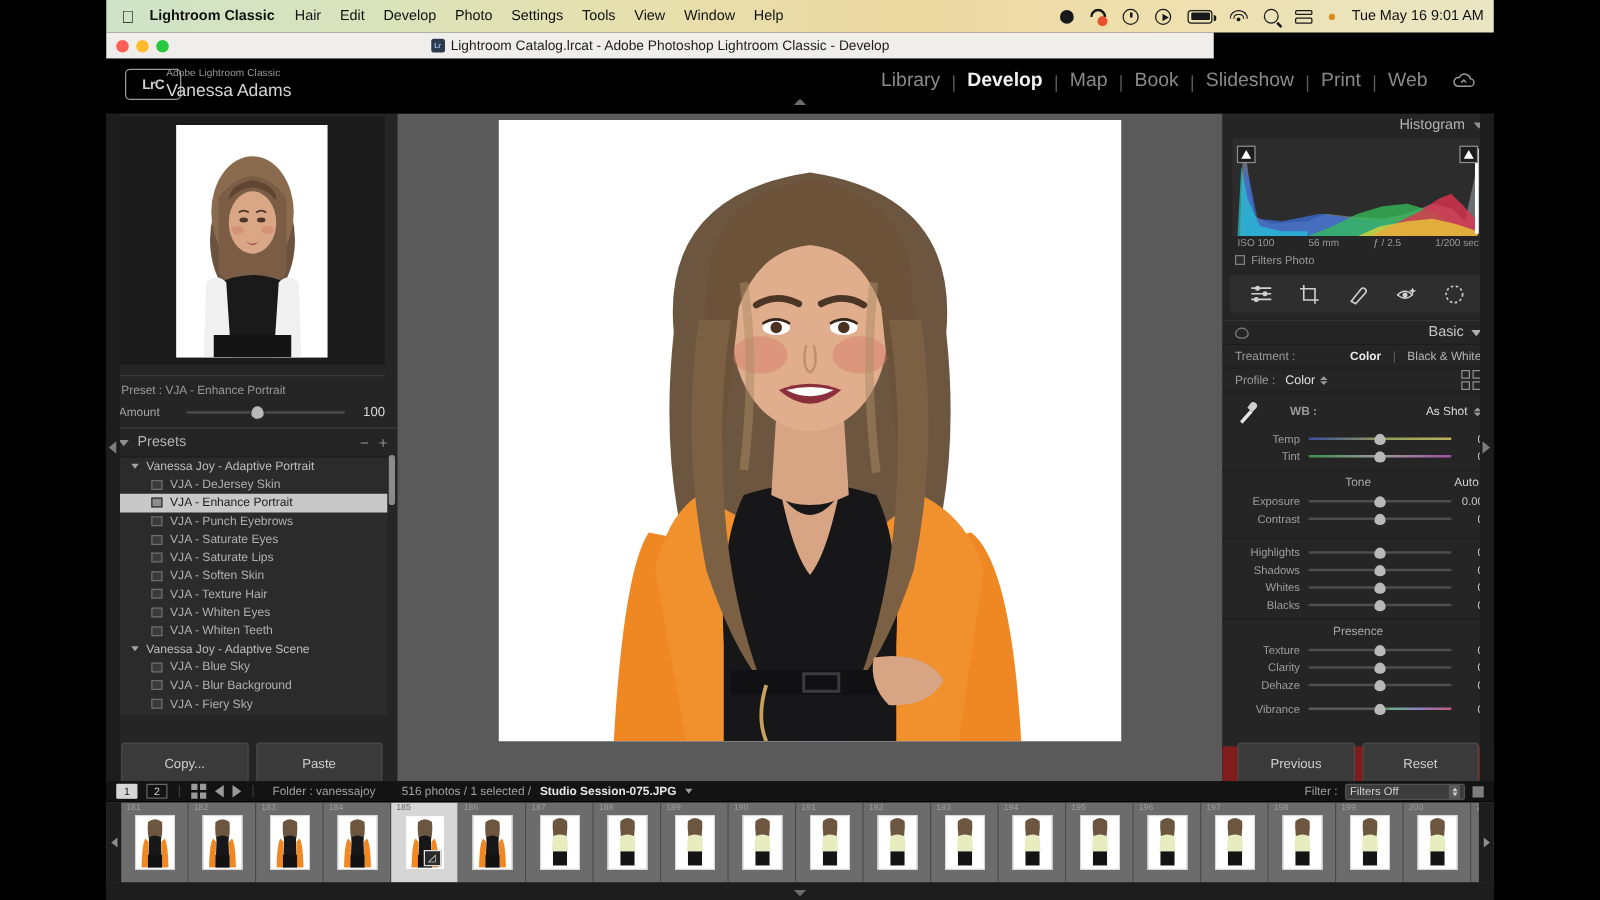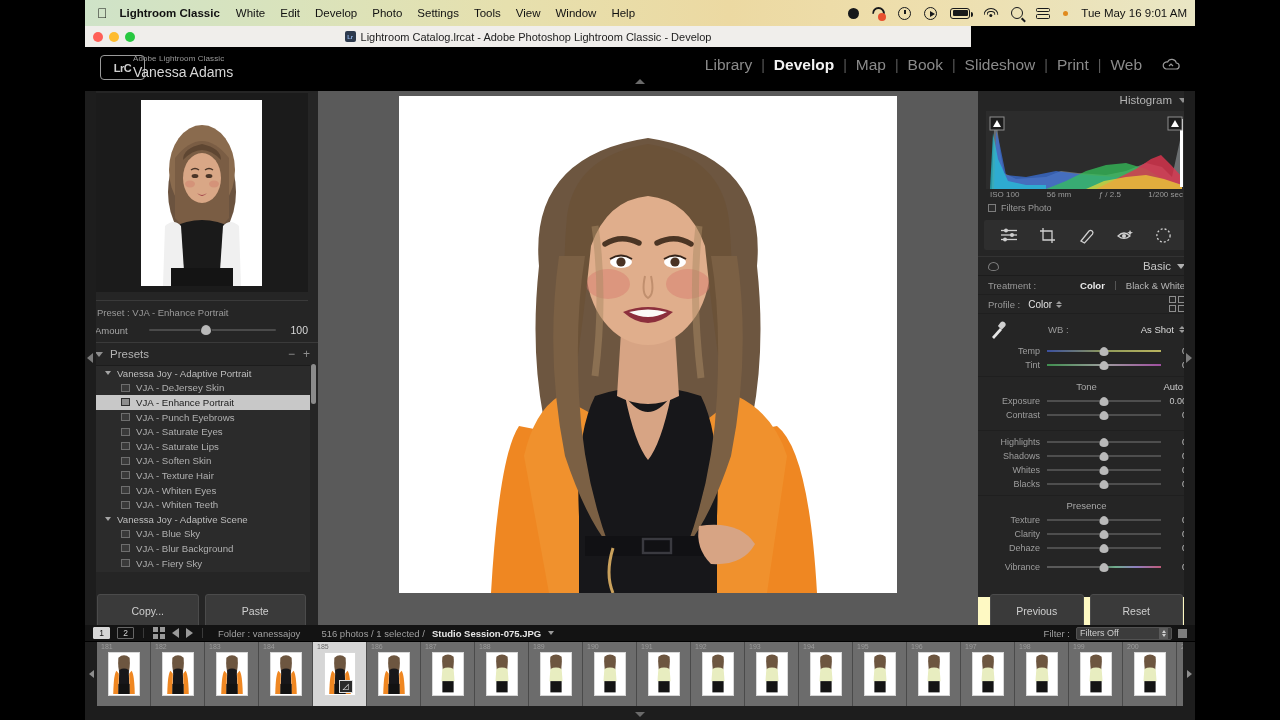--- a/index.html
+++ b/index.html
@@ -207,38 +207,38 @@
   .rowline .lab { }
   .treat-opts { margin-left: auto; display: flex; align-items: center; gap: 10px; font-size: 9.5px; }
   .treat-opts .on { color: #eaeaea; font-weight: bold; }
   .treat-opts .off { color: #b5b5b5; }
   .divider-v { width: 1px; height: 9px; background: #555; }
   .profile-grid { margin-left: auto; display: grid; grid-template-columns: 7px 7px; grid-gap: 2px; }
   .profile-grid i { width: 7px; height: 7px; border: 1.2px solid #8e8e8e; }
 
   .wbrow { display: flex; align-items: center; height: 30px; padding: 0 10px; position: relative; }
   .dropper { width: 22px; height: 22px; position: relative; }
-  .wb-lab { margin-left: 38px; font-size: 9.5px; color: #9a9a9a; }
+  .wb-lab { margin-left: 22px; font-size: 9.5px; color: #9a9a9a; font-weight: bold; }
   .wb-val { margin-left: auto; font-size: 9.5px; color: #dcdcdc; display: flex; align-items: center; gap: 4px; }
 
   .srow { display: flex; align-items: center; height: 14px; padding: 0 8px 0 10px; font-size: 9px; color: #9e9e9e; }
   .srow .lab { width: 52px; text-align: right; margin-right: 7px; }
   .srow .val { width: 26px; text-align: right; color: #c8c8c8; font-size: 9px; }
   .s2 { position: relative; flex: 1; height: 10px; }
   .s2 .track { position: absolute; left: 0; right: 0; top: 4.2px; height: 1.6px; background: #4e4e4e; }
   .s2 .track.grad-temp { background: linear-gradient(90deg, #3b4f9e, #8f9a5a, #b9b45e); }
   .s2 .track.grad-tint { background: linear-gradient(90deg, #3f8e4f, #9c9c9c, #a04fa0); }
   .s2 .track.grad-vib { background: linear-gradient(90deg, #5a5a5a 45%, #6fae8c 60%, #8e7fc0 78%, #c05b7a 100%); }
   .s2 .knob { position: absolute; top: 0.5px; width: 9px; height: 9px; background: #b9b9b9;
      border-radius: 50% 50% 50% 50% / 62% 62% 38% 38%; transform: translateX(-50%); }
   .sec-title { text-align: center; font-size: 9.5px; color: #a8a8a8; height: 14px; line-height: 14px; position: relative; }
   .sec-title .auto { position: absolute; right: 12px; top: 0; color: #cfcfcf; }
   .sect { border-top: 1px solid #1f1f1f; padding: 3px 0 4px 0; }
 
-  .rfooter { position: absolute; left: 0; right: 0; bottom: 0; height: 28px; background: #fef9c3;
+  .rfooter { position: absolute; left: 0; right: 0; bottom: 0; height: 28px; background: #7f1d1d;
      display: flex; align-items: center; gap: 6px; padding: 0 12px; }
   .scrollbar-r { position: absolute; right: 3px; top: 272px; width: 5px; height: 50px; background: #8b8b8b; border-radius: 3px; }
 
   
   .filmstrip { position: absolute; left: 0; right: 0; bottom: 0; height: 95px; background: #1d1d1d; }
   .fs-bar { height: 17px; background: #131313; display: flex; align-items: center; padding: 0 8px; gap: 7px;
      font-size: 9.5px; color: #a0a0a0; border-bottom: 1px solid #000; }
   .fs-num { width: 17px; height: 12px; border: 1px solid #666; color: #d2d2d2; font-size: 8.5px;
      display: flex; align-items: center; justify-content: center; border-radius: 1px; }
   .fs-num.on { background: #d6d6d6; color: #111; border-color: #d6d6d6; }
@@ -283,21 +283,21 @@
   svg.portrait-svg { position: absolute; inset: 0; width: 100%; height: 100%; display: block; }
 </style>
 </head>
 <body>
 
 <div id="root">
 
   <div class="macbar">
     <span class="apple"></span>
     <span class="app-name">Lightroom Classic</span>
-    <span class="mitem">White</span>
+    <span class="mitem">Hair</span>
     <span class="mitem">Edit</span>
     <span class="mitem">Develop</span>
     <span class="mitem">Photo</span>
     <span class="mitem">Settings</span>
     <span class="mitem">Tools</span>
     <span class="mitem">View</span>
     <span class="mitem">Window</span>
     <span class="mitem">Help</span>
     <span class="spacer"></span>
     <span class="right">

